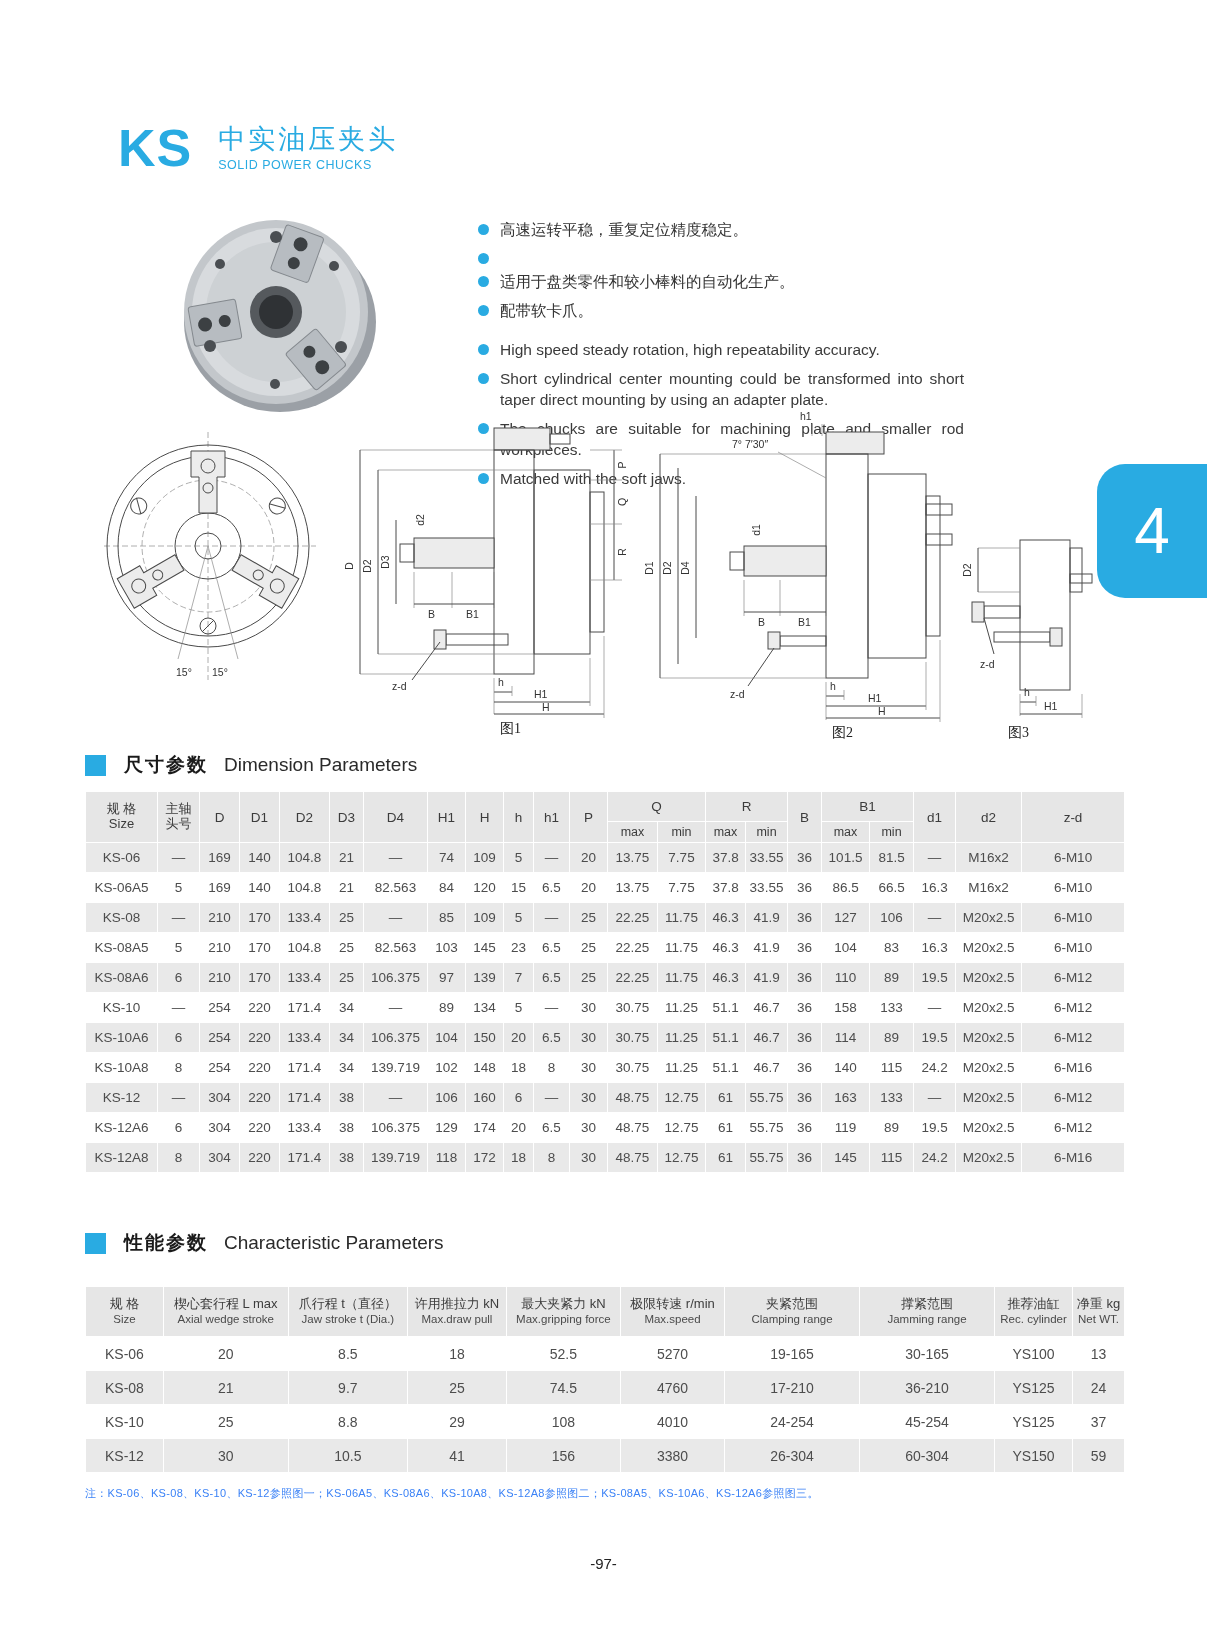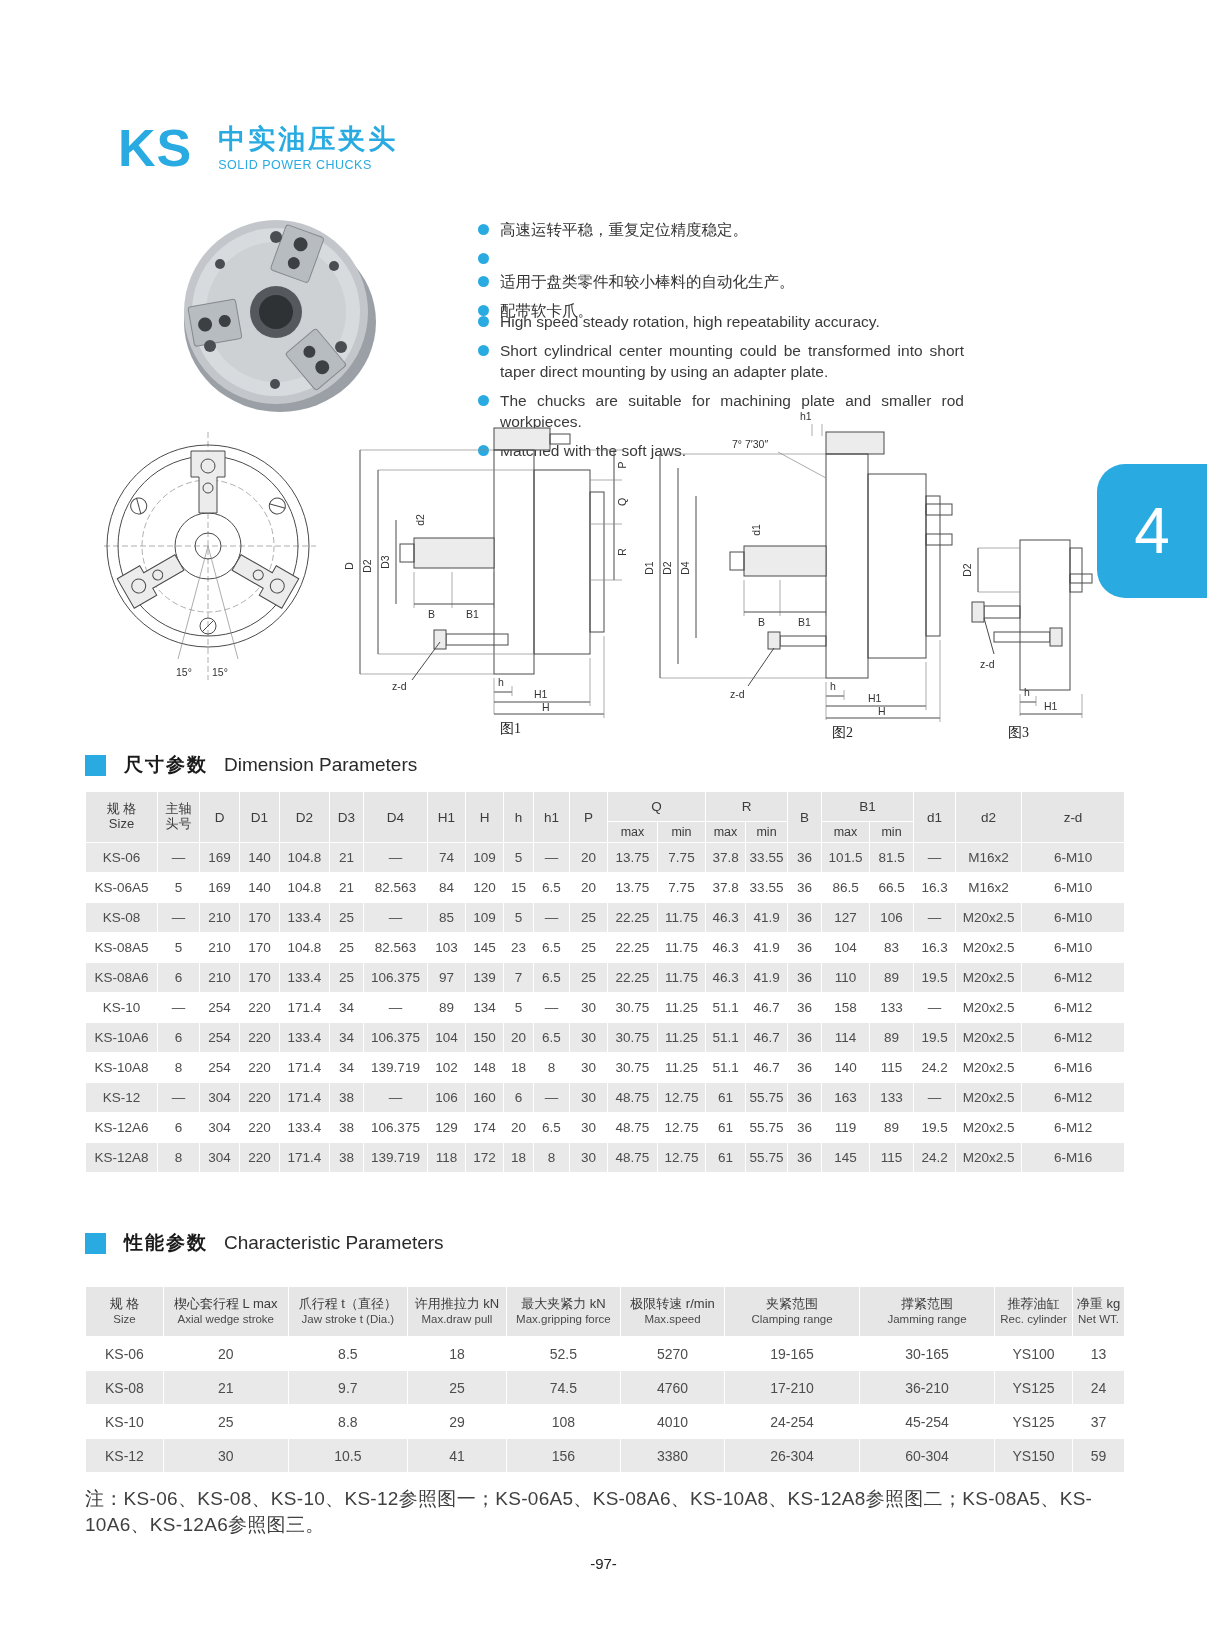--- a/index.html
+++ b/index.html
@@ -3,30 +3,30 @@
 <meta charset="utf-8">
 <style>
   * { margin:0; padding:0; box-sizing:border-box; }
   body { background:#fff; font-family:"Liberation Sans", sans-serif; }
   .page { position:relative; width:1207px; height:1649px; background:#fff; overflow:hidden;margin-top:34px; }
 
   
   .brand { position:absolute; left:118px; top:88px; display:flex; align-items:flex-start; }
   .brand-logo { color:#29abe2; font-size:52px; font-weight:bold; letter-spacing:1px; line-height:1; }
   .brand-titles { margin-left:26px; margin-top:2px; }
-  .title-cn { color:#29abe2; font-size:27px; font-weight:bold; letter-spacing:3px; line-height:1.15;text-align:center; }
+  .title-cn { color:#29abe2; font-size:27px; font-weight:normal; letter-spacing:3px; line-height:1.15;text-align:center; }
   .title-en { color:#29abe2; font-size:12.5px; letter-spacing:0.5px; margin-top:3px; }
 
   
   .photo { position:absolute; left:158px; top:178px; }
 
   
   .feat { position:absolute; left:478px; width:486px; list-style:none; }
   .feat-cn { top:186px; }
-  .feat-en { top:278px; }
+  .feat-en { top:306px; }
   .feat li { display:flex; align-items:flex-start; margin-bottom:8px; font-size:15.5px; color:#333; line-height:1.35; }
   .feat-en li { color:#3a3a3a; text-align:justify; }
   .dot { flex:0 0 11px; width:11px; height:11px; border-radius:50%; background:#29abe2; margin:4px 11px 0 0; }
 
   
   .drawings { position:absolute; left:60px; top:374px; width:1080px; height:340px; }
   .drw { position:absolute; }
   .drw line, .drw path, .drw rect, .drw circle, .drw polyline { stroke:#4a4a4a; fill:none; stroke-width:1; }
   .drw text { fill:#333; font-size:10.5px; stroke:none; font-family:"Liberation Sans",sans-serif; }
   .drw .dash { stroke:#9a9a9a; stroke-dasharray:6 3; stroke-width:0.8; }
@@ -53,21 +53,21 @@
   .dim-table thead tr:first-child th { height:30px; font-size:13.5px; }
   .dim-table thead tr:last-child th { height:21px; font-size:12.5px; }
   .dim-table tbody tr:nth-child(odd) td { background:#e9e9e9; }
   .h2l { line-height:1.15; font-size:13px; }
   .char-table td { height:34px; font-size:14px; }
   .char-table th { height:50px; }
   .char-table tbody tr:nth-child(even) td { background:#e9e9e9; }
   .hcn { font-size:13px; color:#3c3c3c; line-height:1.25; }
   .hen { font-size:11.5px; color:#4a4a4a; line-height:1.25; }
 
-  .note { position:absolute; left:85px; top:1452px; width:1062px; font-size:19px; color:#404040; letter-spacing:0.3px; }
+  .note { position:absolute; left:85px; top:1452px; width:1062px; font-size:11px; color:#3b82f6; letter-spacing:0.3px; }
 
   .slogan { position:absolute; left:0; top:1487px; width:100%; text-align:center; font-size:17px; color:#1f1f1f; }
   .slogan .cn { font-weight:bold; margin-right:14px; letter-spacing:1px; }
   .pageno { position:absolute; left:0; top:1521px; width:100%; text-align:center; font-size:15px; color:#222; }
 </style>
 </head>
 <body>
 
 <div class="page">
 

